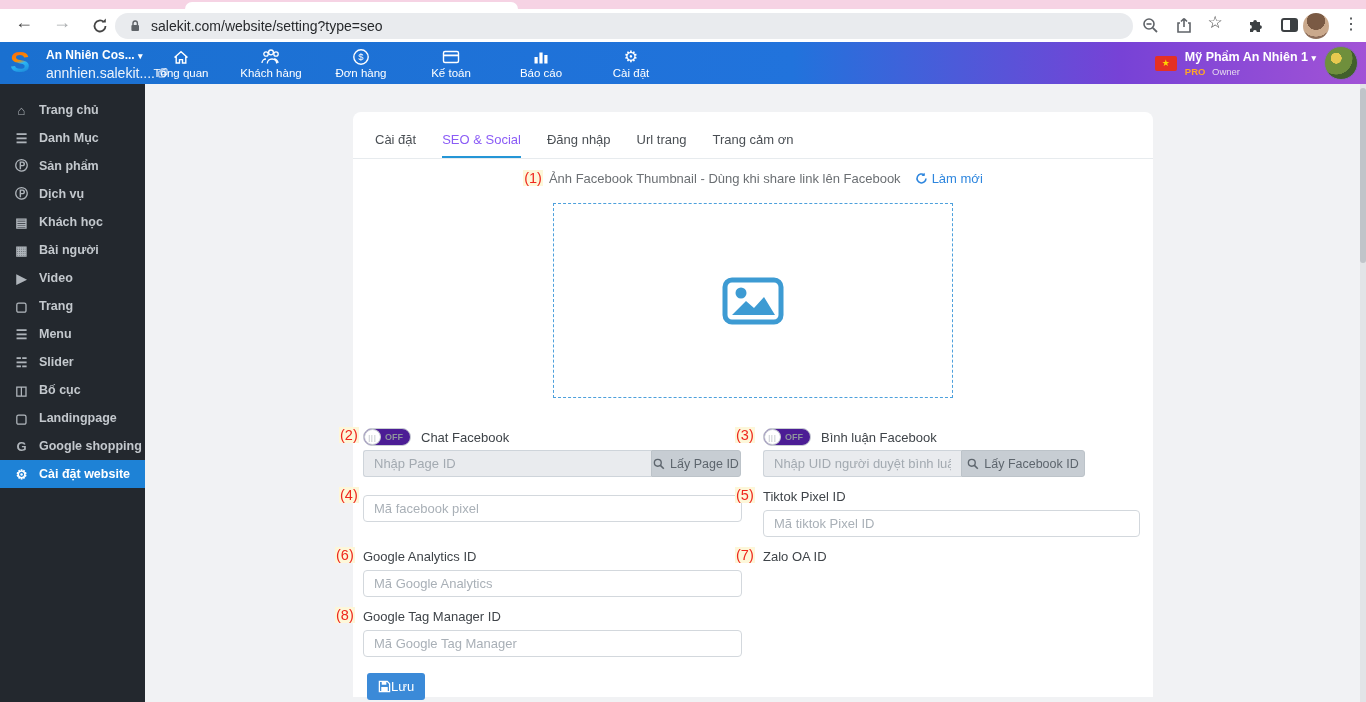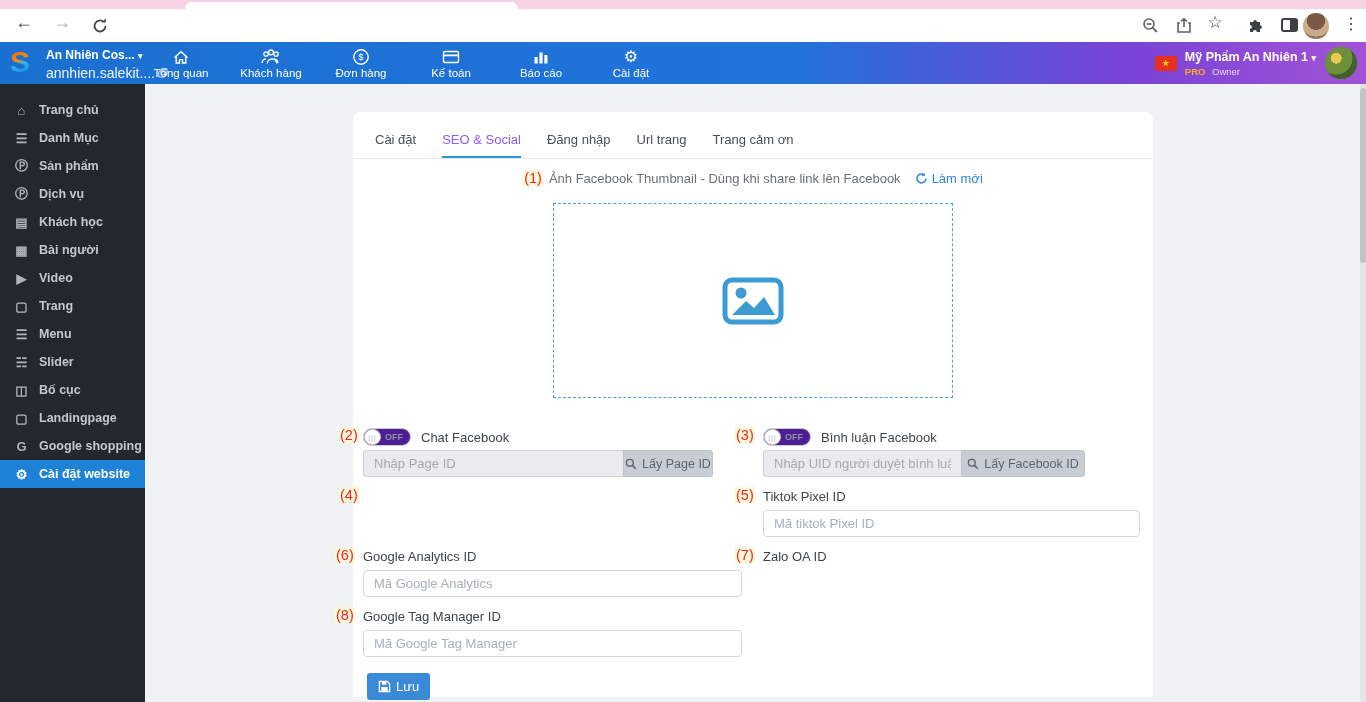--- a/index.html
+++ b/index.html
@@ -93,40 +93,47 @@
     font-size:12.5px; color:#5d656d; display:flex; align-items:center; justify-content:center; gap:5px; cursor:pointer; }
 
   .field { position:absolute; }
   .field .flabel { font-size:13px; color:#3f4449; display:block; }
   .field input { margin-top:6px; width:100%; height:27px; border:1px solid #d3d8dd; border-radius:4px;
     font-size:13px; padding:0 10px; color:#495057; font-family:"Liberation Sans",sans-serif; }
   .field input::placeholder { color:#a9b0b7; }
   .fmark { position:absolute; top:-2px; }
 
   .save-btn { position:absolute; left:14px; top:561px; background:#3b8ad8; color:#fff; border:none;
-    border-radius:3px; font-size:13px; padding:6px 11px; display:flex; align-items:center; gap:5px; cursor:pointer;
+    border-radius:3px; font-size:13px; padding:6px 11px; display:flex; align-items:center; cursor:pointer;
     font-family:"Liberation Sans",sans-serif; }
 
   
   .scrollbar { position:absolute; right:0; top:84px; width:6px; height:618px; background:#e2e4e7; }
   .scroll-thumb { position:absolute; top:4px; left:0; width:6px; height:175px; background:#c0c4c9; border-radius:3px; }
 </style>
 </head>
 <body>
 
 <div class="tabstrip">
   <div class="browser-tab"></div>
 </div>
 <div class="toolbar">
   <div class="nav-btn" style="left:12px;">←</div>
   <div class="nav-btn disabled" style="left:50px;">→</div>
   <svg class="tb-icon" style="left:90px;" viewBox="0 0 20 20">
     <path d="M15.5 10a5.5 5.5 0 1 1-1.8-4.1" fill="none" stroke="#454545" stroke-width="1.8"></path>
     <path d="M15.8 2.6v4h-4z" fill="#454545"></path>
   </svg>
+  <div class="omnibox">
+    <svg width="12" height="14" viewBox="0 0 12 14">
+      <path d="M4 6V4.2a2.2 2.2 0 0 1 4.4 0V6" fill="none" stroke="#5f6368" stroke-width="1.4"></path>
+      <rect x="2.4" y="6" width="7.6" height="6" rx="1" fill="#5f6368"></rect>
+    </svg>
+    <span class="url">salekit.com/website/setting?type=seo</span>
+  </div>
   <svg class="tb-icon" style="left:1141px;" viewBox="0 0 20 20">
     <circle cx="8" cy="8" r="5" fill="none" stroke="#5f6368" stroke-width="1.6"></circle>
     <line x1="5.5" y1="8" x2="10.5" y2="8" stroke="#5f6368" stroke-width="1.6"></line>
     <line x1="11.8" y1="11.8" x2="16" y2="16" stroke="#5f6368" stroke-width="1.8"></line>
   </svg>
   <svg class="tb-icon" style="left:1174px;" viewBox="0 0 20 20">
     <path d="M6 7H4v9h12V7h-2" fill="none" stroke="#5f6368" stroke-width="1.6"></path>
     <path d="M10 11V2.5M10 2.5 7 5.5M10 2.5l3 3" fill="none" stroke="#5f6368" stroke-width="1.6"></path>
   </svg>
   <div class="nav-btn" style="left:1203px; font-size:17px;">☆</div>
@@ -317,21 +324,21 @@
               <span class="grip">|||</span>
             </div>
           <span class="off-txt">OFF</span>
         </div>
         <span class="lbl">Bình luận Facebook</span>
       </div>
     </div>
 
     <div class="tog-inputs">
       <div class="ig" style="left:10px;">
-        <input style="width: 260px;" placeholder="Nhập Page ID">
+        <input style="width: 288px;" placeholder="Nhập Page ID">
         <div class="get-btn" style="width:90px;">
           <svg width="12" height="12" viewBox="0 0 14 14">
             <circle cx="5.6" cy="5.6" r="4" fill="none" stroke="#5d656d" stroke-width="1.6"></circle>
             <line x1="8.6" y1="8.6" x2="12.6" y2="12.6" stroke="#5d656d" stroke-width="1.8"></line>
           </svg>
           <span>Lấy Page ID</span>
         </div>
       </div>
       <div class="ig" style="left:410px;">
         <input style="width: 198px;" placeholder="Nhập UID người duyệt bình luận">
@@ -340,20 +347,21 @@
             <circle cx="5.6" cy="5.6" r="4" fill="none" stroke="#5d656d" stroke-width="1.6"></circle>
             <line x1="8.6" y1="8.6" x2="12.6" y2="12.6" stroke="#5d656d" stroke-width="1.8"></line>
           </svg>
           <span>Lấy Facebook ID</span>
         </div>
       </div>
     </div>
 
     <div class="field" style="left:10px; top:377px; width:379px;">
       <span class="marker fmark" style="left:-24px;">(4)</span>
+      <input placeholder="Mã facebook pixel" style="">
     </div>
     <div class="field" style="left:410px; top:377px; width:377px;">
       <span class="marker fmark" style="left:-28px;">(5)</span>
       <span class="flabel">Tiktok Pixel ID</span>
       <input placeholder="Mã tiktok Pixel ID" style="">
     </div>
     <div class="field" style="left:10px; top:437px; width:379px;">
       <span class="marker fmark" style="left:-28px;">(6)</span>
       <span class="flabel">Google Analytics ID</span>
       <input placeholder="Mã Google Analytics" style="">

